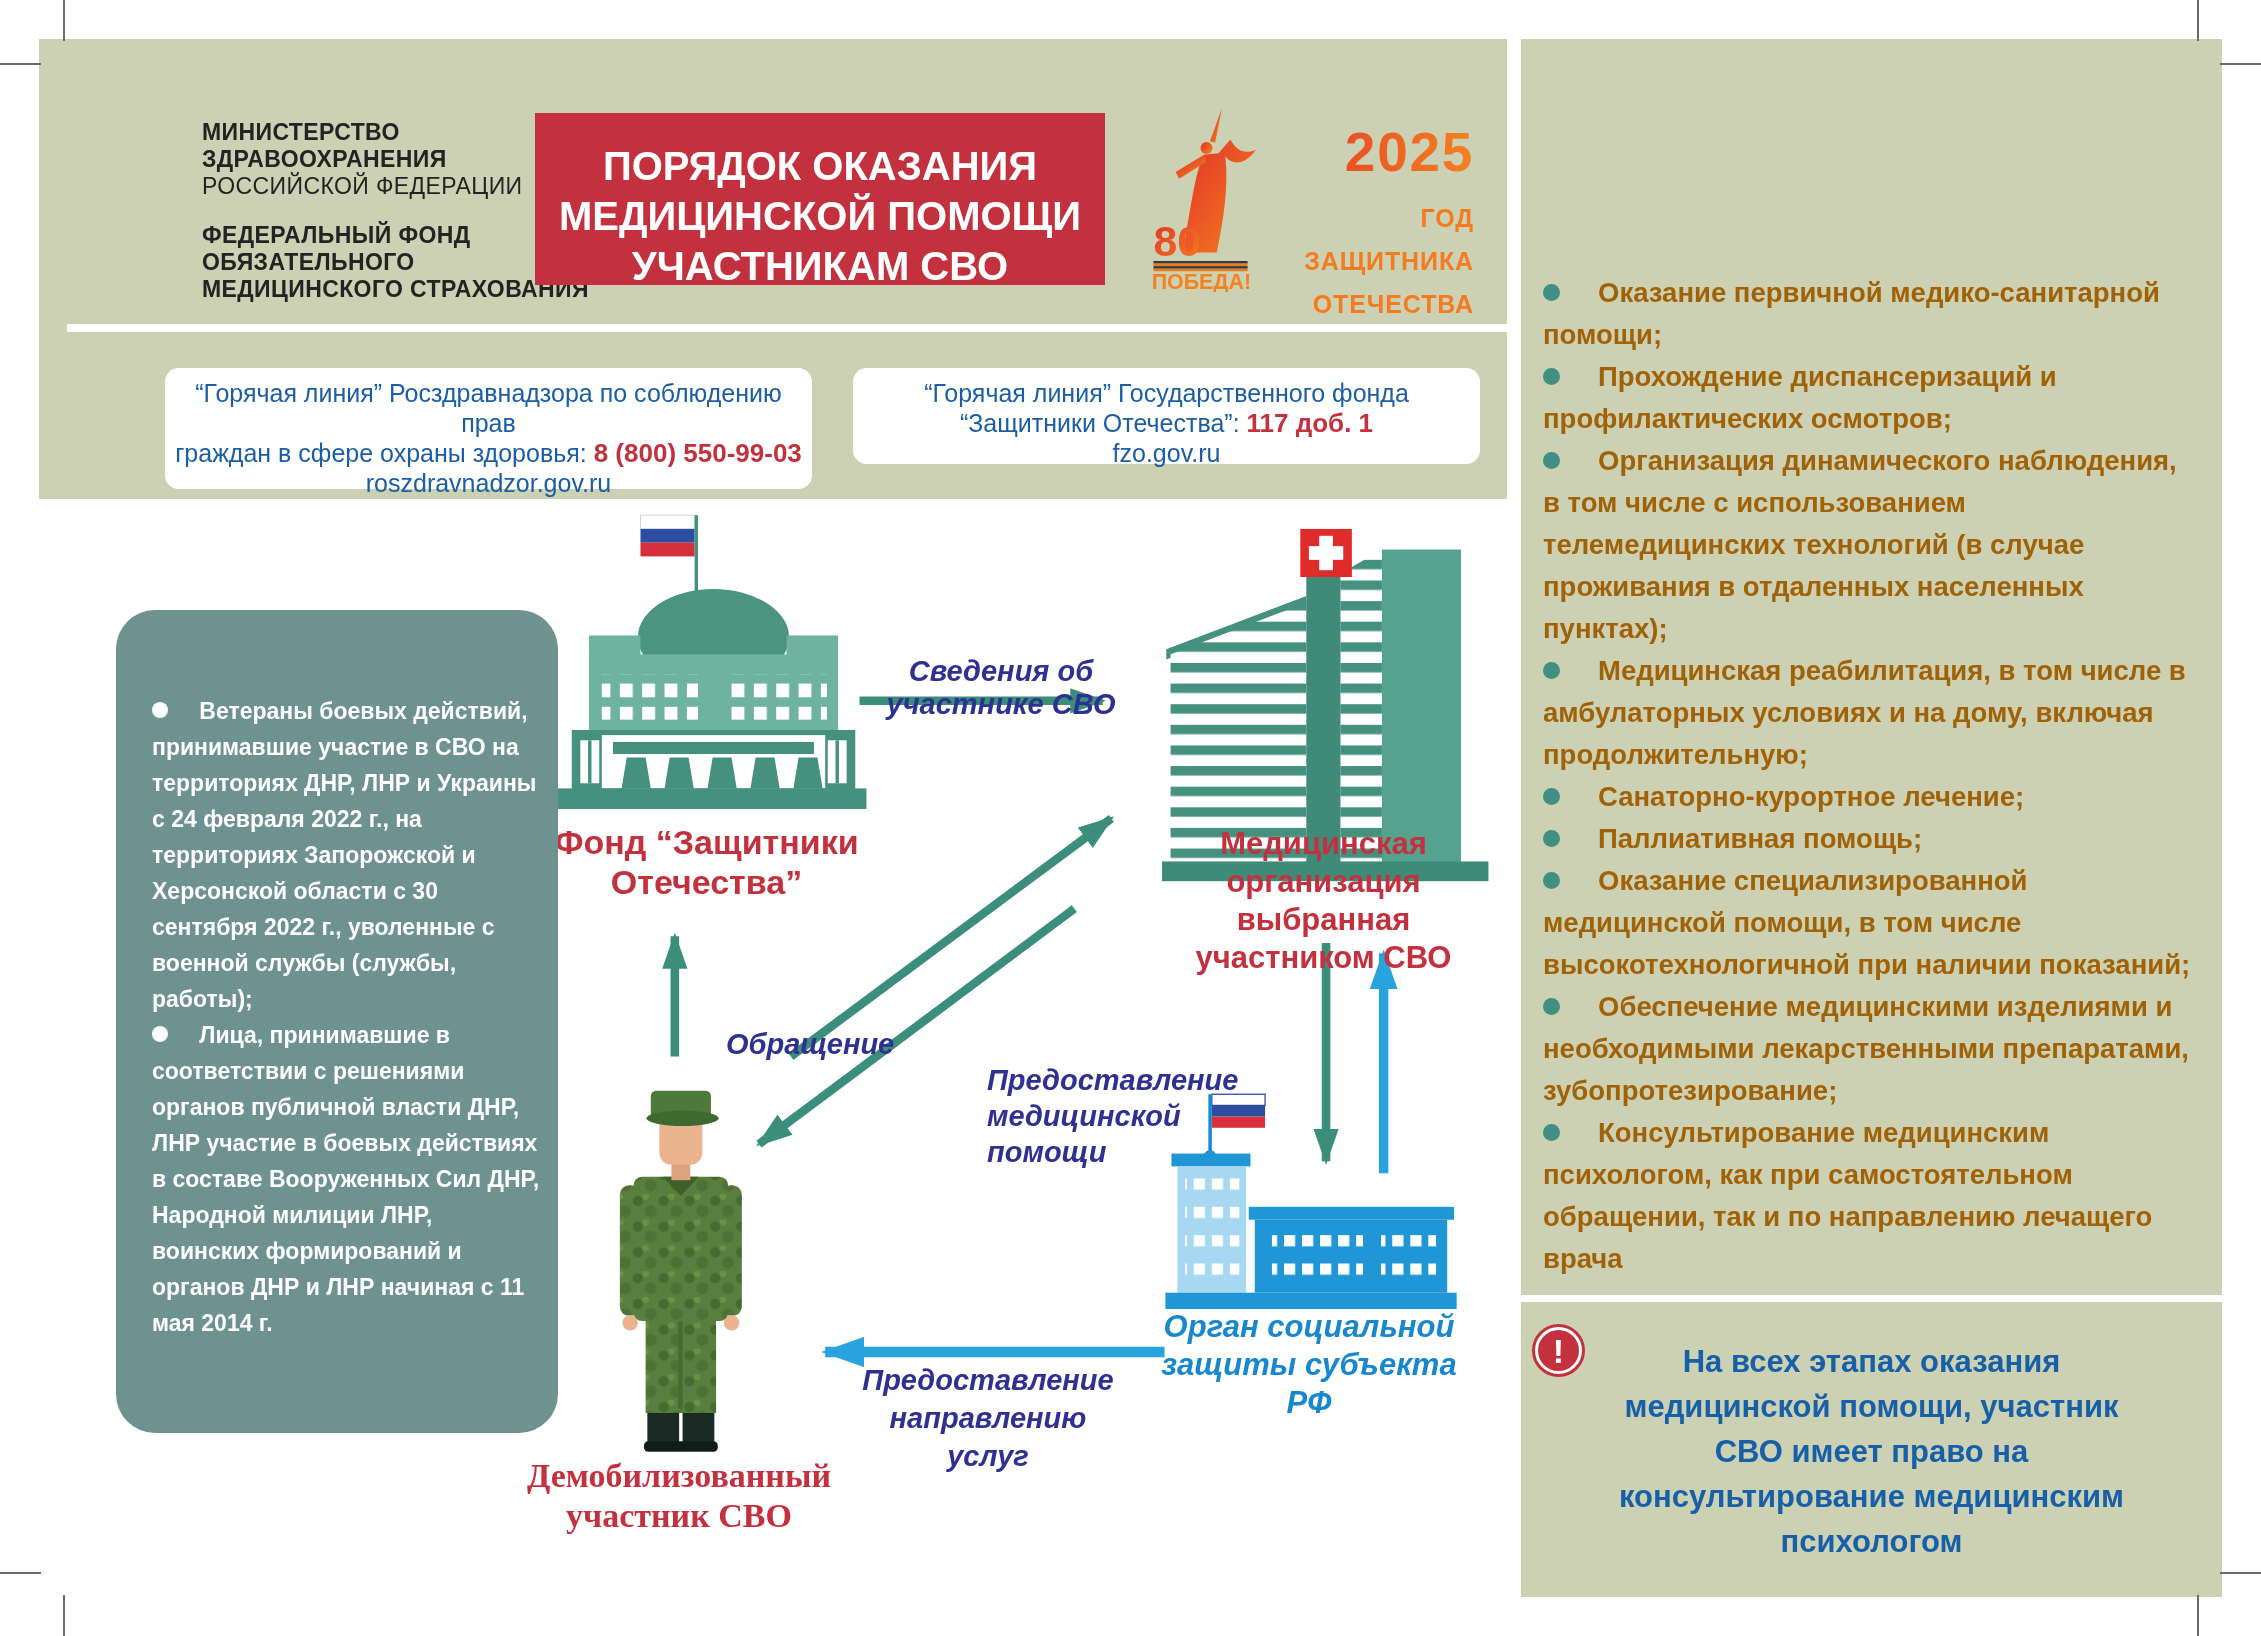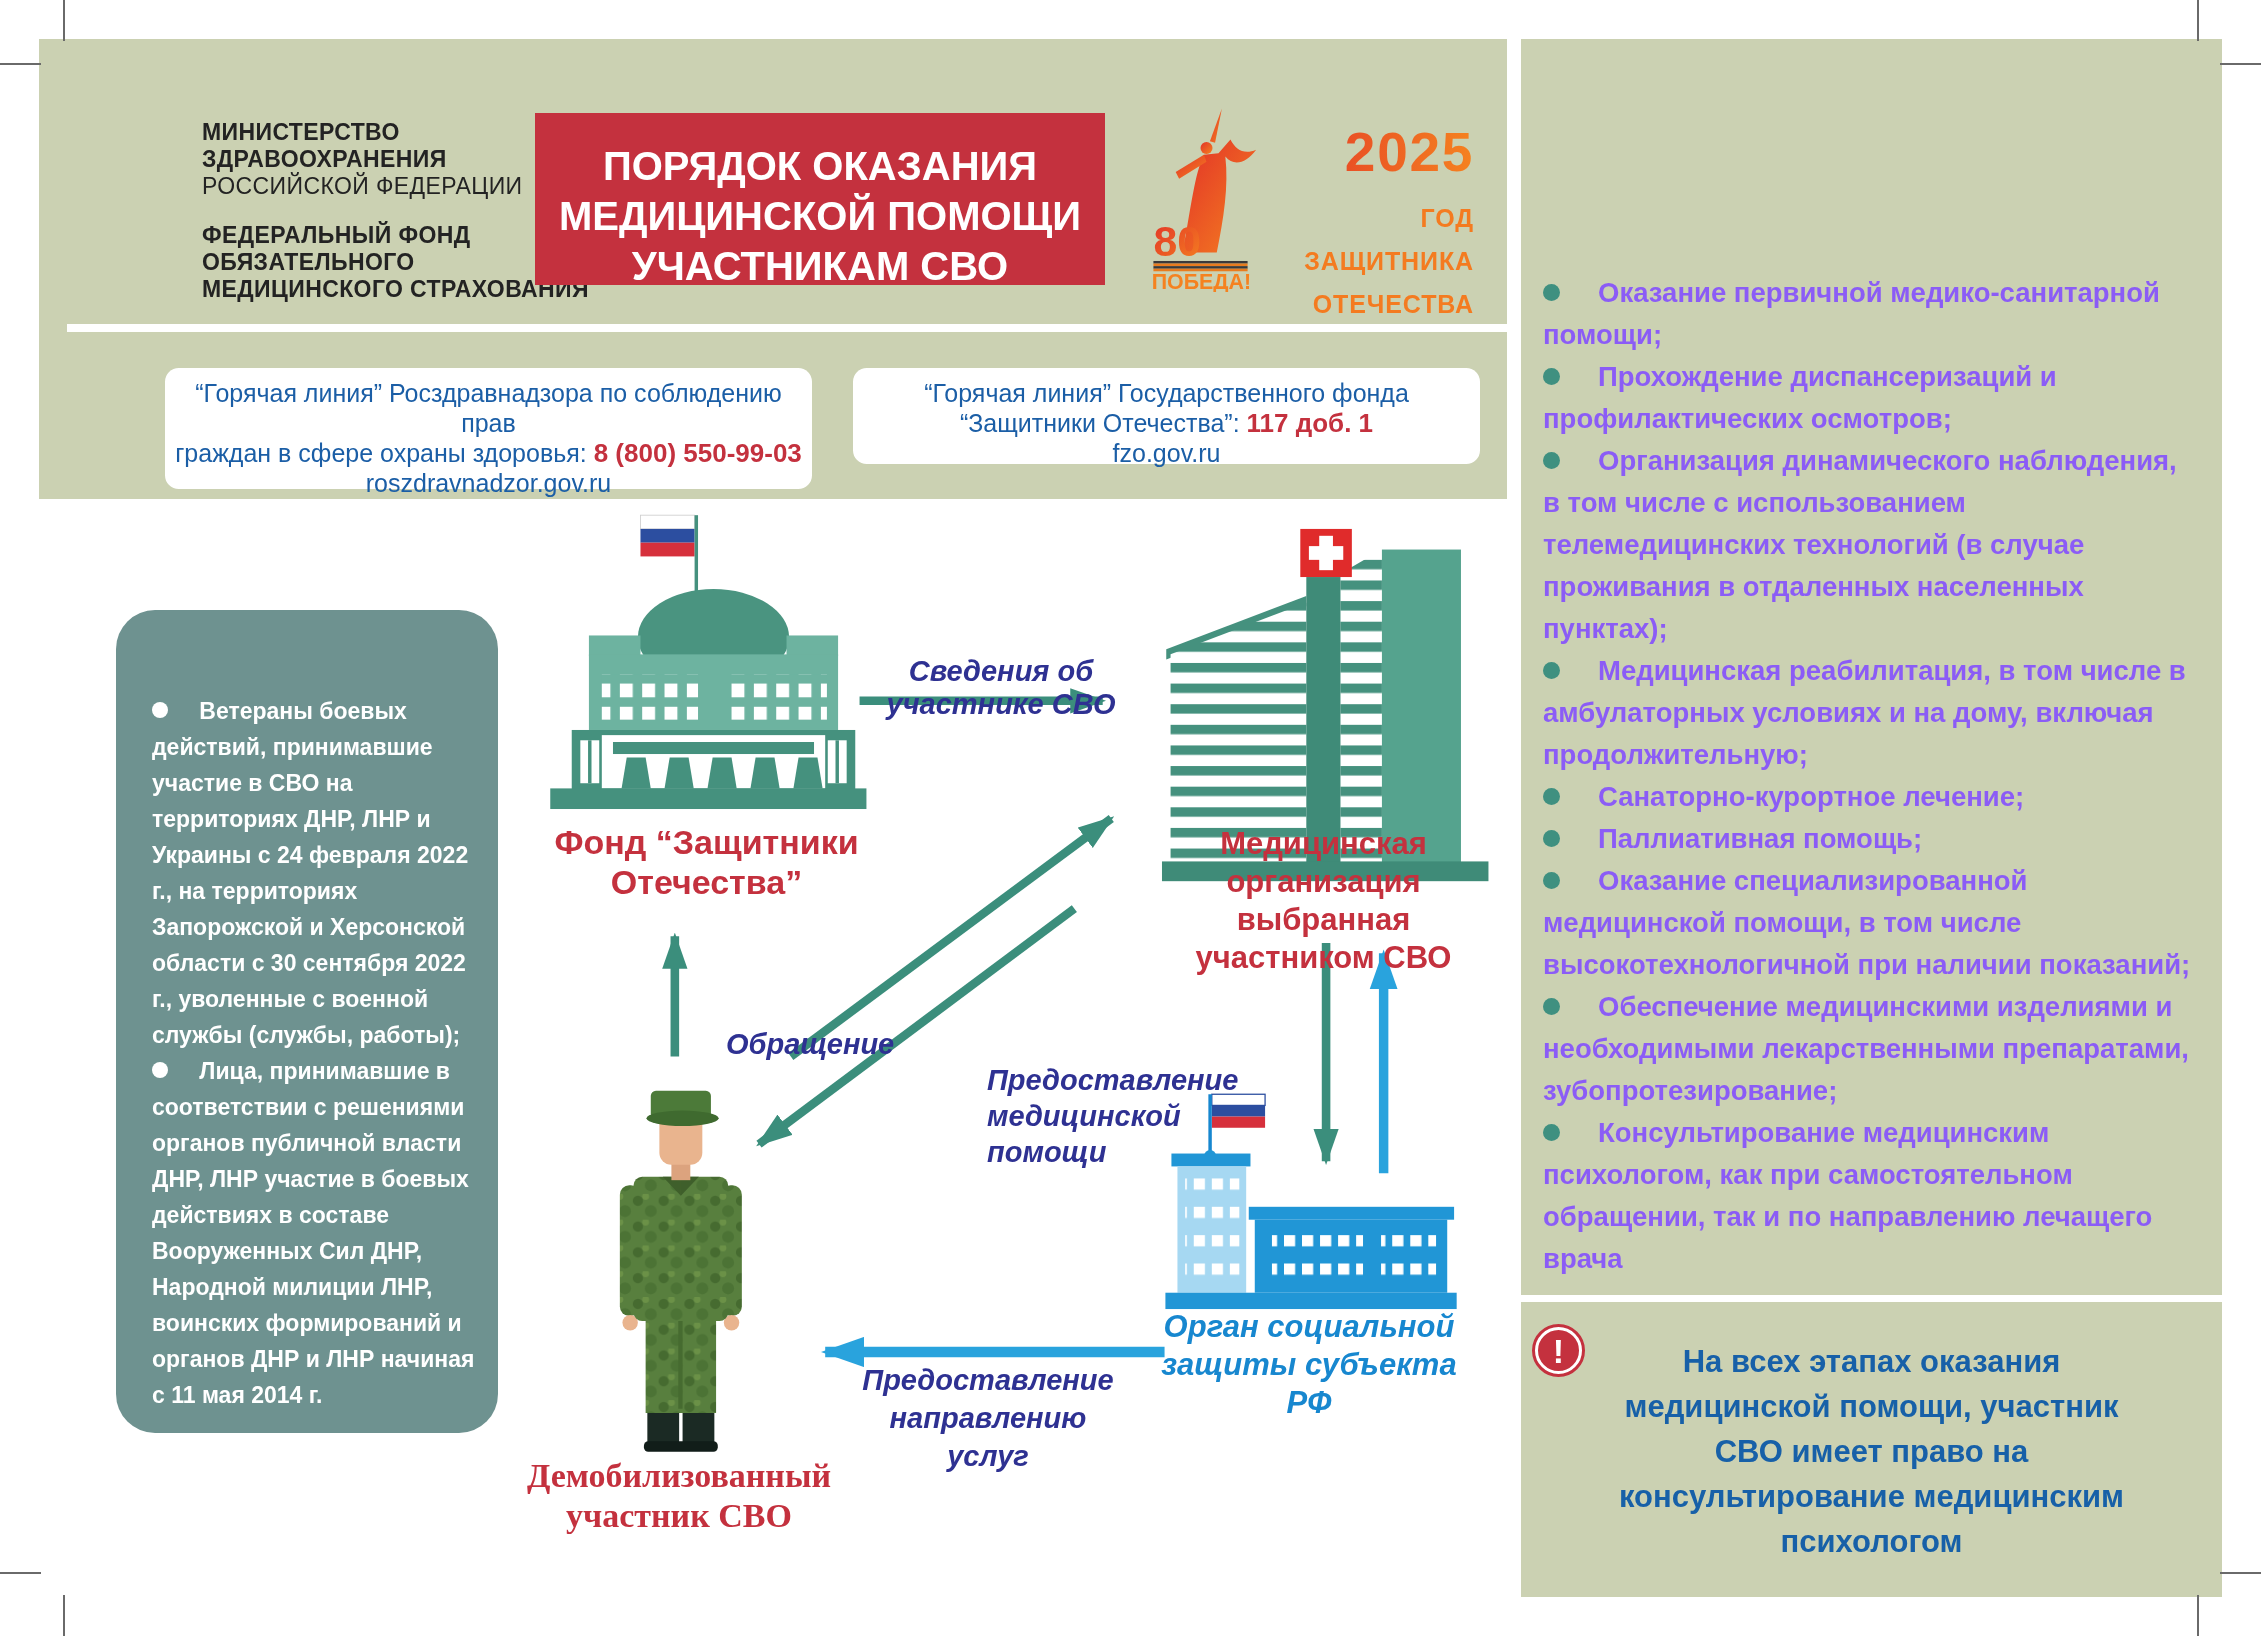--- a/index.html
+++ b/index.html
@@ -28,25 +28,25 @@
   
   .hotbox{background:#fff;border-radius:13.8px;text-align:center;color:#1b5ea6;font-size:25px;line-height:30px;
           padding-top:9.5px;box-sizing:border-box;}
   .hotbox .phone{color:#c4313e;font-weight:bold;font-size:26px;}
   .hot1{left:165px;top:368px;width:647px;height:121px;}
   .hot2{left:853px;top:368px;width:627px;height:96px;}
   .phone-ico{left:870px;top:376px;font-size:40px;color:#1b5ea6;}
   
   .pr-title{left:1543px;top:136px;background:#c4313e;color:#fff;font-weight:bold;font-size:28px;line-height:36px;
             padding:11.2px 17px;display:inline-block;}
-  .pr-list{left:1543px;top:272px;width:655px;color:#8b5cf6;font-weight:bold;font-size:27.5px;line-height:42px;}
+  .pr-list{left:1543px;top:272px;width:655px;color:#a16207;font-weight:bold;font-size:27.5px;line-height:42px;}
   .pr-item{margin:0;}
   .dot{display:inline-block;width:17px;height:17px;border-radius:50%;background:#3f9080;margin-right:38px;vertical-align:middle;position:relative;top:-2.6px;}
   
-  .elig{left:116px;top:610px;width:382px;height:823px;background:#6e9290;border-radius:39px;box-sizing:border-box;
+  .elig{left:116px;top:610px;width:442px;height:823px;background:#6e9290;border-radius:39px;box-sizing:border-box;
         padding:83px 18px 0 36px;color:#fff;font-weight:bold;font-size:23px;line-height:36px;}
   .elig .dot{background:#fff;width:16.3px;height:16.3px;margin-right:31px;}
   
   .note-text{left:1605px;top:1339px;width:533px;text-align:center;color:#1760a8;font-weight:bold;font-size:31px;line-height:45px;}
   .alert{left:1532px;top:1324px;width:53px;height:53px;border-radius:50%;background:#c4313e;box-sizing:border-box;border:3.4px solid #c4313e;}
   .alert .mid{position:absolute;inset:0;border-radius:50%;background:#c4313e;border:3.4px solid #fff;}
   .alert .bang{position:absolute;inset:0;display:flex;align-items:center;justify-content:center;
                color:#fff;font-weight:800;font-size:34px;line-height:34px;}
   
   .lbl{position:absolute;font-weight:bold;text-align:center;}

